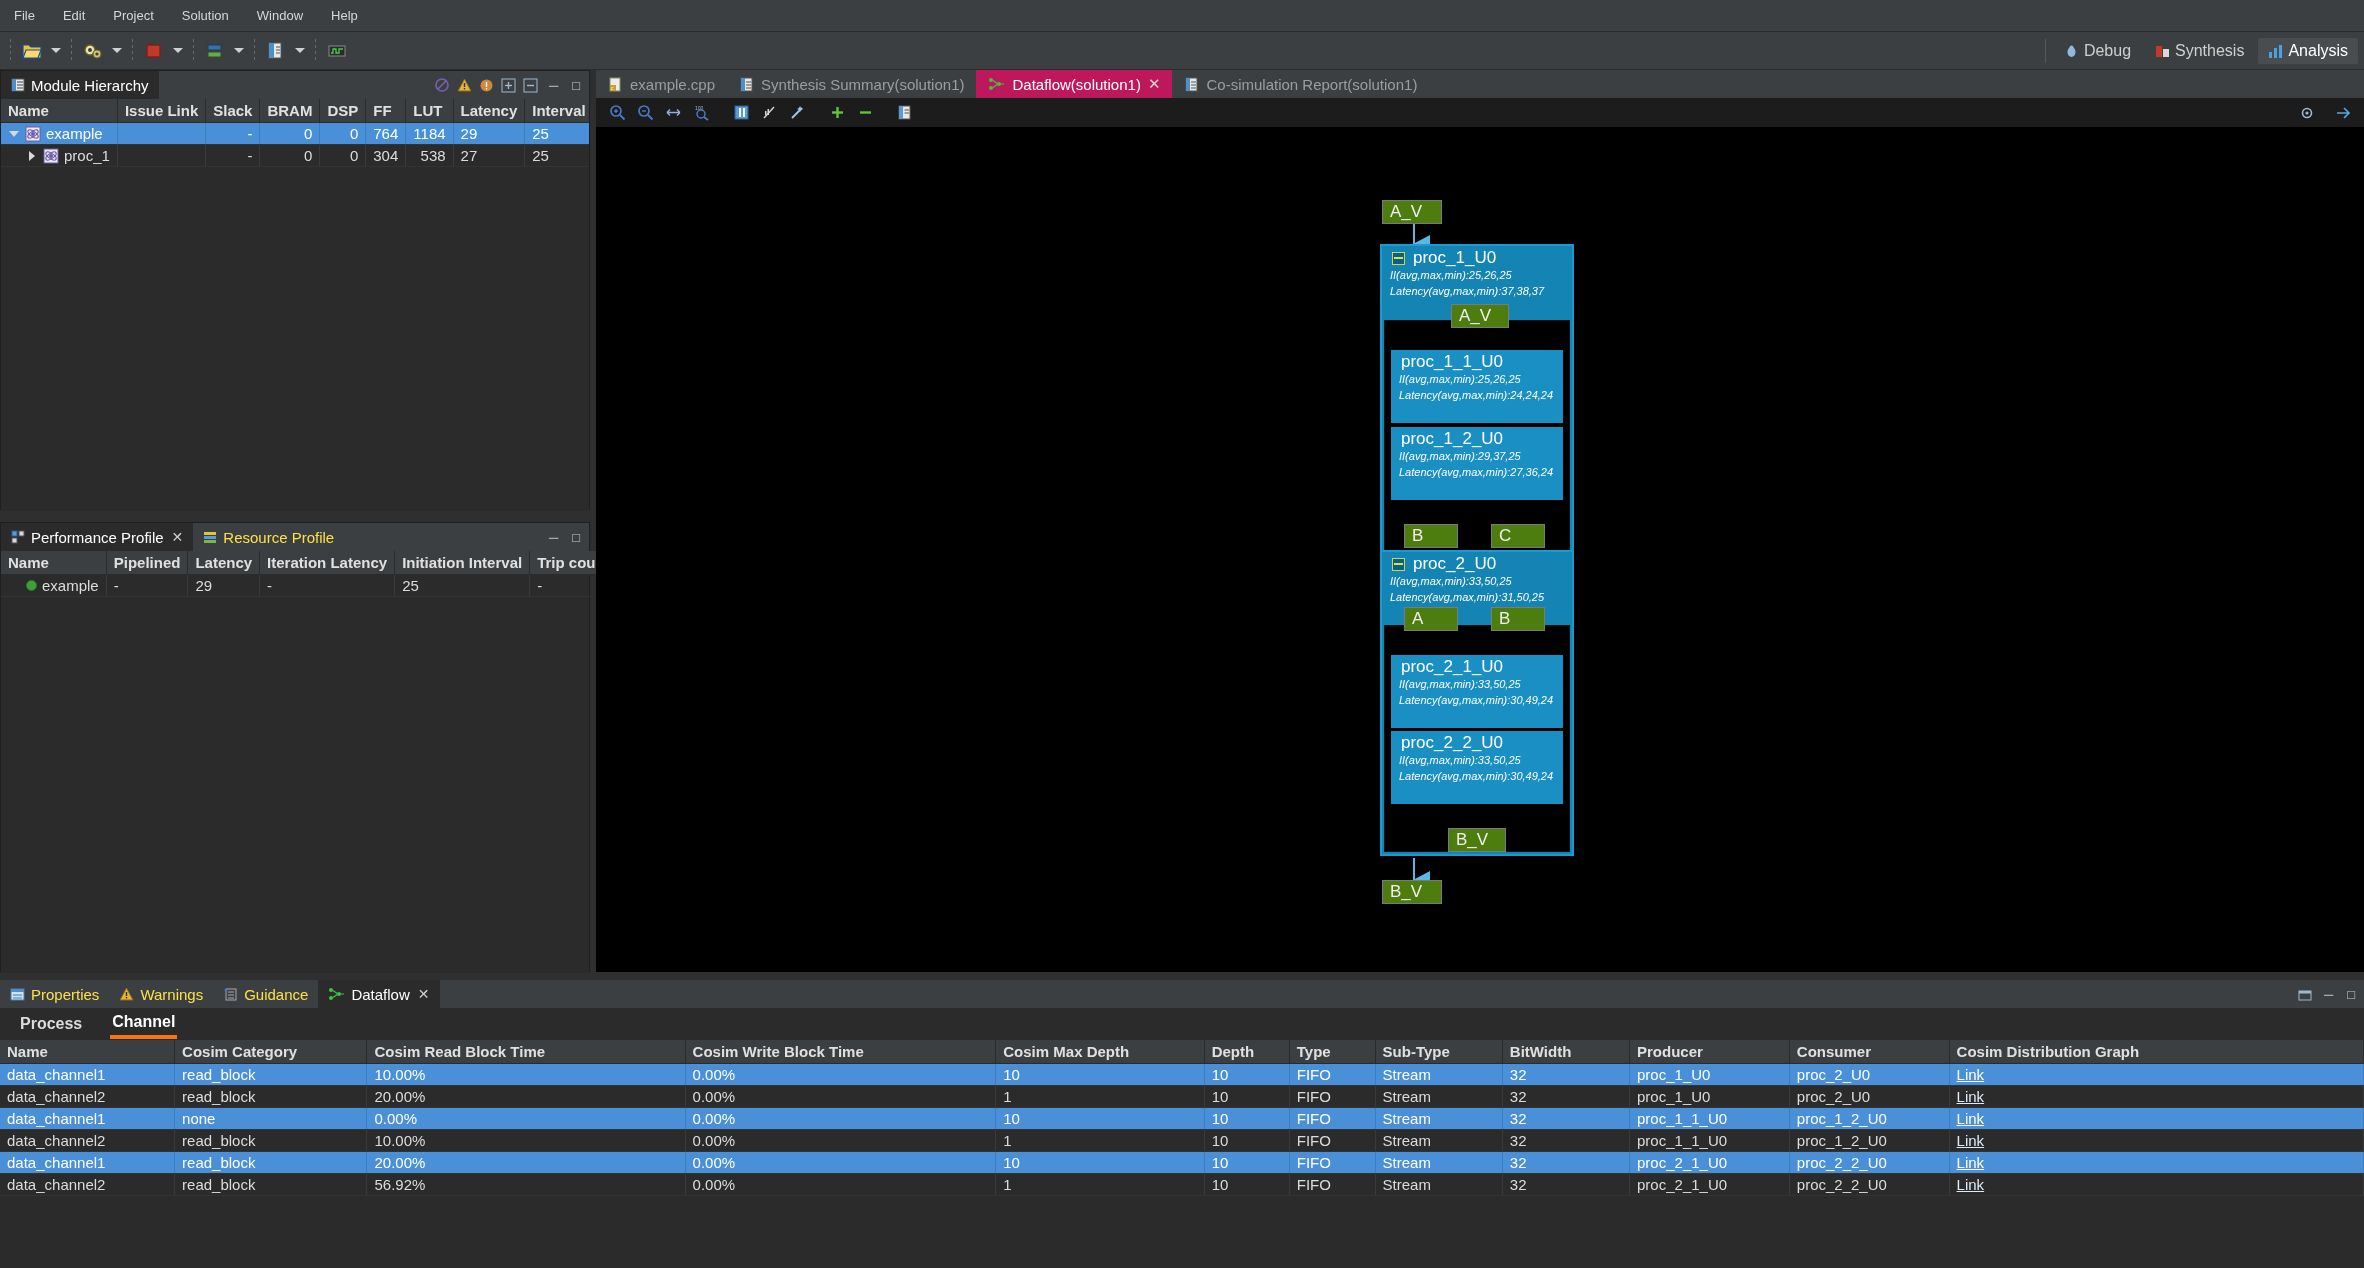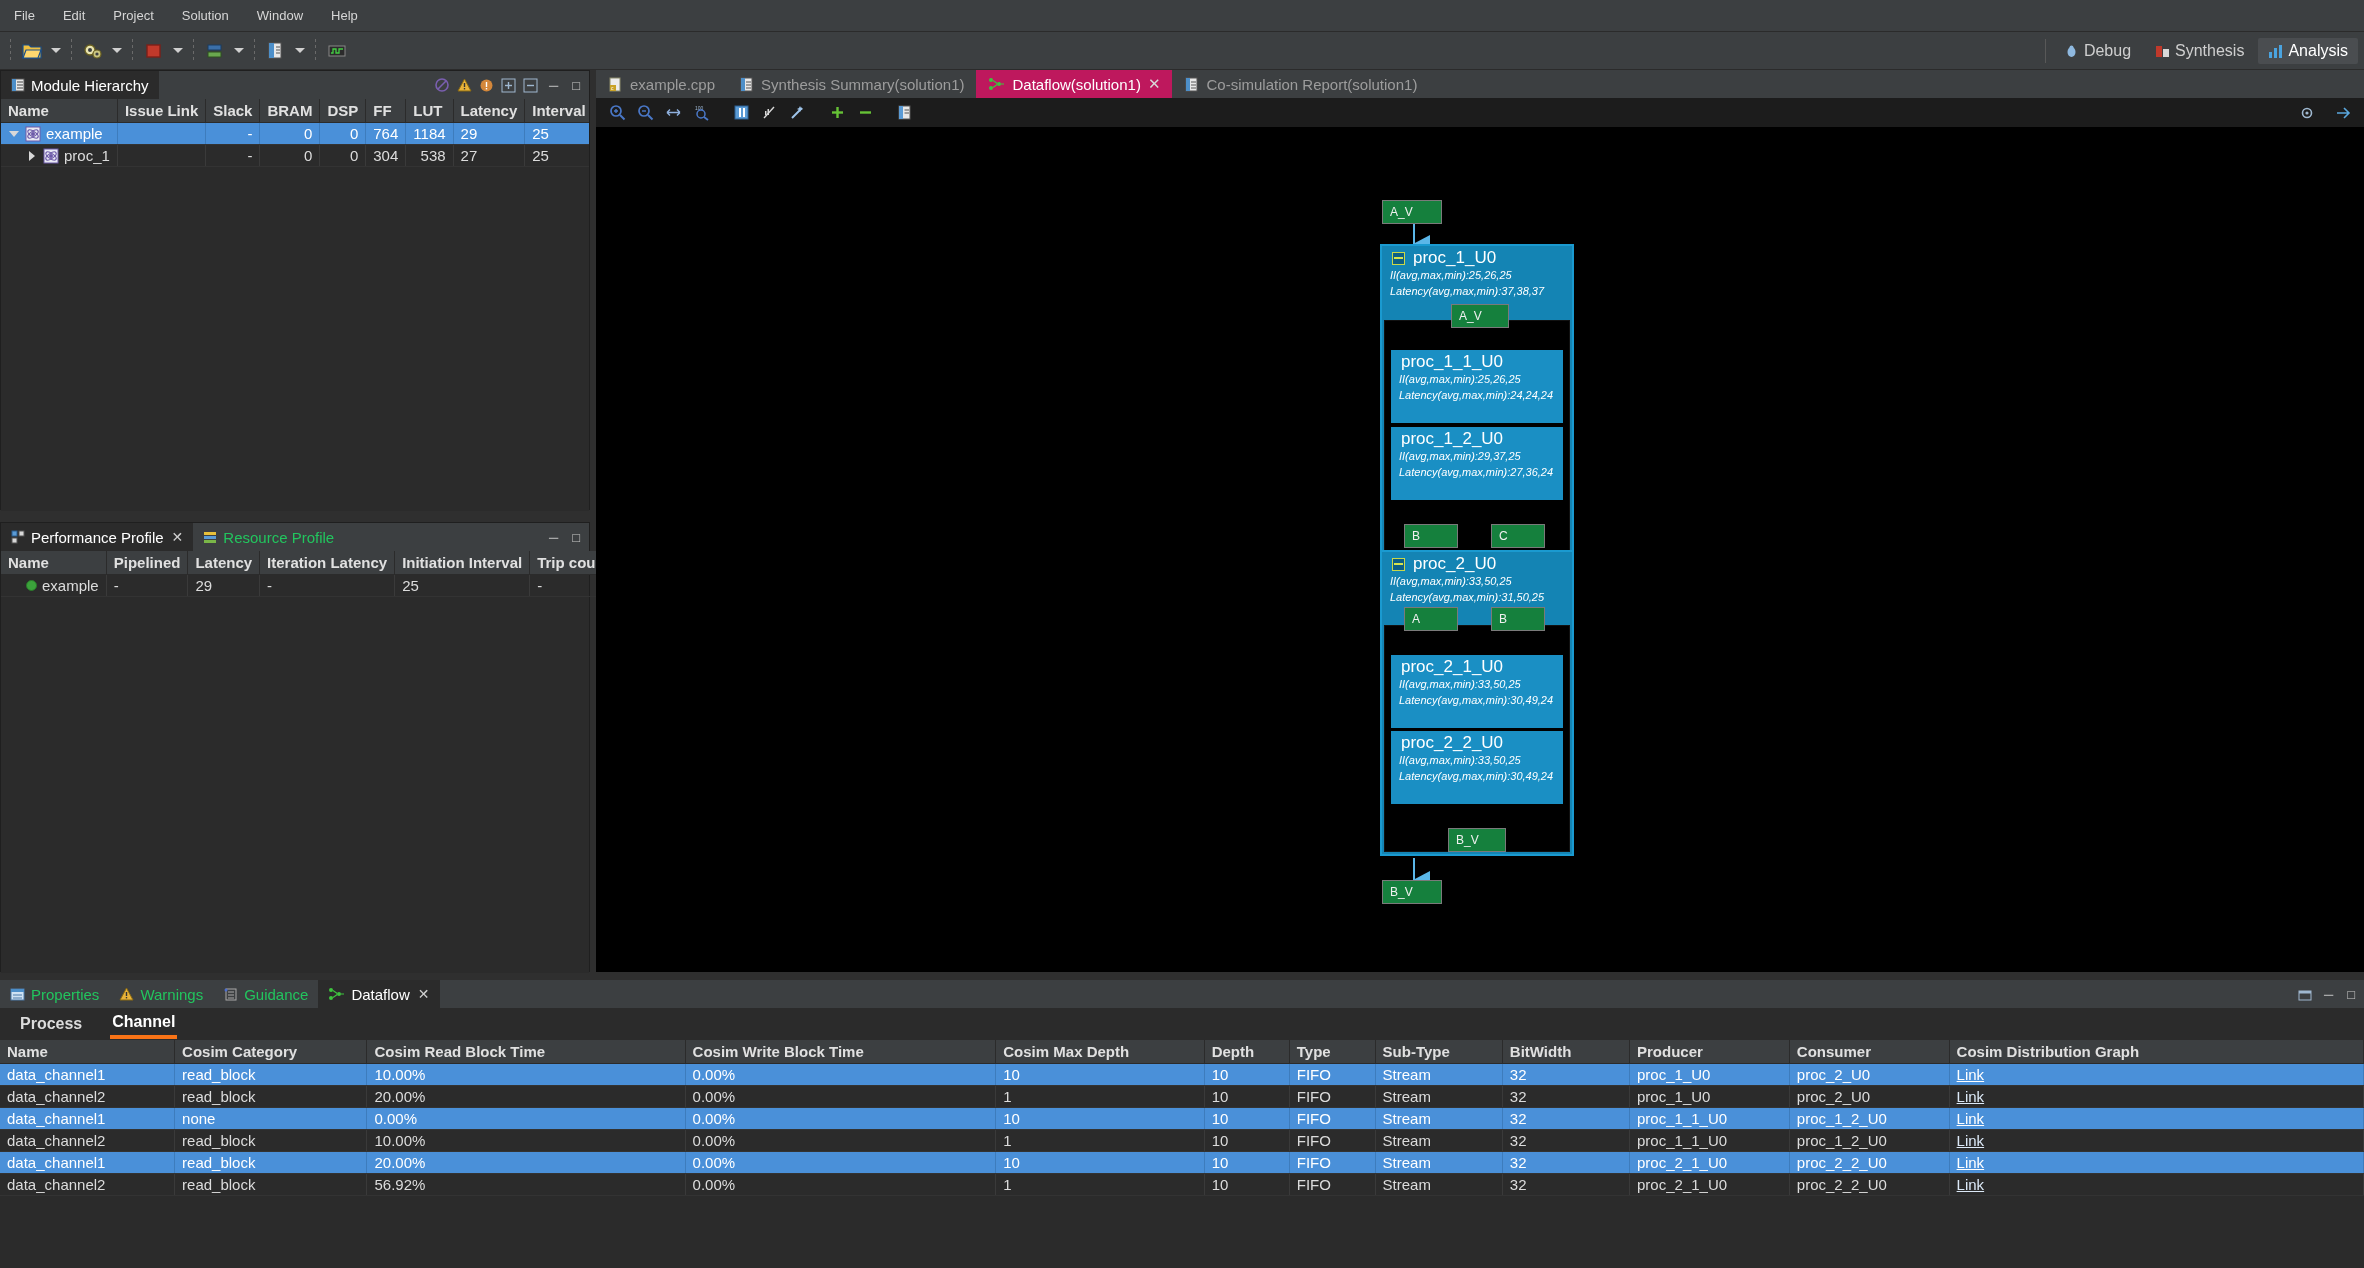--- a/index.html
+++ b/index.html
@@ -45,21 +45,21 @@
   .persp-divider{ width:1px; height:24px; background:#585858; margin:0 4px;}
 
   
   .panel{ position:absolute; background:#2b2b2b; border:1px solid #1f1f1f; }
   .panel-tabs{
     height:28px; background:#3c3f41; display:flex; align-items:flex-end;
     position:relative;
   }
   .ptab{
     height:28px; display:flex; align-items:center; gap:6px; padding:0 10px;
-    font-size:15px; color:#22c55e; cursor:pointer; white-space:nowrap;
+    font-size:15px; color:#fde047; cursor:pointer; white-space:nowrap;
   }
   .ptab.active{ background:#2b2b2b; color:#ffffff; }
   .ptab .x{ font-size:14px; color:#cfcfcf; margin-left:2px; }
   .panel-tools{ position:absolute; right:4px; top:0; height:28px; display:flex; align-items:center; gap:4px;}
   .ptool{ width:18px;height:18px; display:flex; align-items:center; justify-content:center; cursor:pointer;}
   .minmax{ font-size:13px; color:#c8c8c8; padding:0 5px; cursor:pointer; }
 
   
   table.grid{ border-collapse:collapse; width:100%; font-size:15px; }
   table.grid th{
@@ -100,22 +100,22 @@
   .etab .x{ color:#d8d8d8; font-size:15px; }
   .dftoolbar{ height:30px; background:#1c1c1c; display:flex; align-items:center;
         gap:2px; padding-left:8px; position:relative; border-bottom:1px solid #000;}
   .dfbtn{ width:26px;height:24px;display:flex;align-items:center;justify-content:center;cursor:pointer;}
   .dfsep{ width:10px; }
   .dfright{ position:absolute; right:8px; top:0; height:30px; display:flex; align-items:center; gap:10px;}
   #canvas{ position:relative; height:844px; background:#000000; overflow:hidden;}
 
   
   .port{
-    position:absolute; background:#15803d; border:1px solid #7a7a7a; color:#f0f0f0;
-    font-size:12px; display:flex; align-items:center; padding-left:7px;
+    position:absolute; background:#4d7c0f; border:1px solid #7a7a7a; color:#f0f0f0;
+    font-size:17px; display:flex; align-items:center; padding-left:7px;
   }
   .proc{
     position:absolute; background:#1484b4; border:2px solid #1a9ad0;
   }
   .proc.inner{ background:#1a8fc4; border:none; }
   .proc-title{ color:#ffffff; font-size:17px; padding:2px 0 0 10px; display:flex; align-items:center; gap:8px;}
   .collapse-box{ width:13px; height:13px; background:#0d5f86; border:1px solid #c9d84a;
         display:inline-flex; align-items:center; justify-content:center; flex:none;}
   .collapse-box:after{ content:""; width:9px; height:2px; background:#d6e44f; }
   .proc-metric{ color:#ffffff; font-size:11px; font-style:italic; padding-left:8px; line-height:1.45; white-space:nowrap;}

